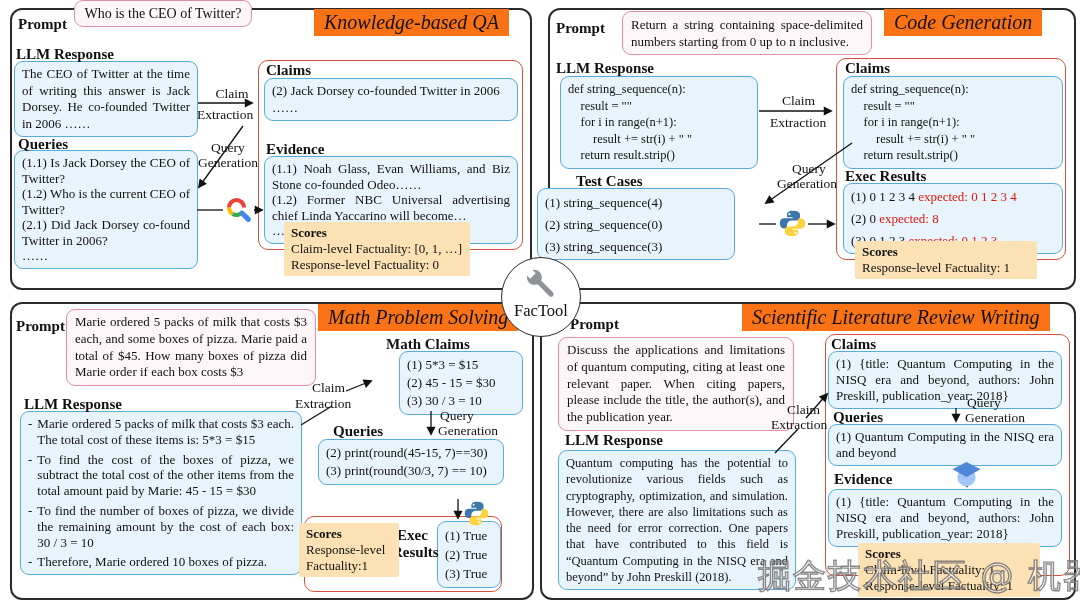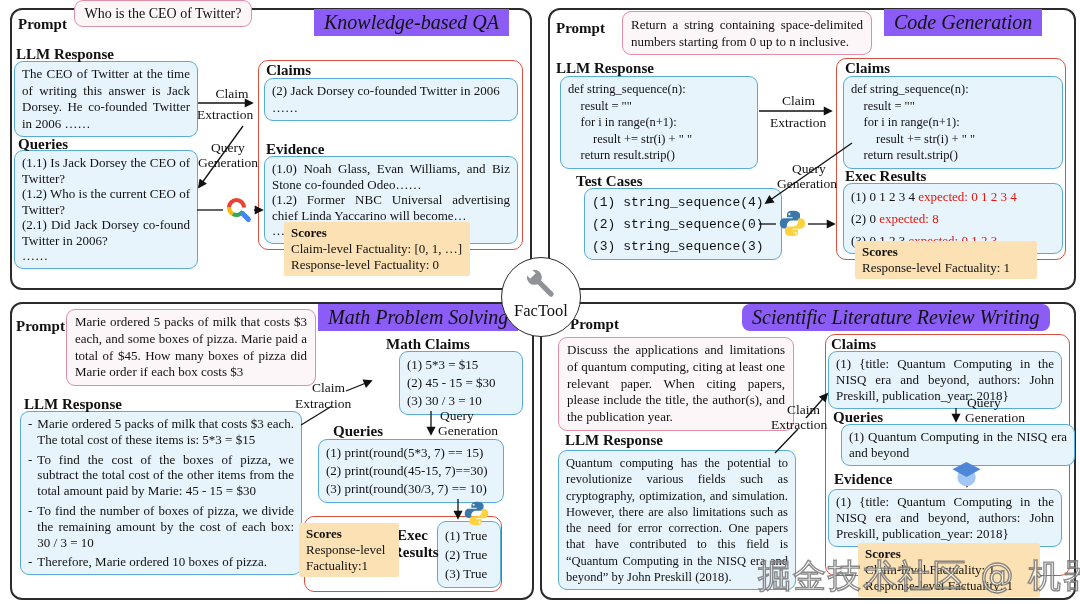--- a/index.html
+++ b/index.html
@@ -1,19 +1,19 @@
 <!DOCTYPE html>
 <html><head>
 <meta charset="utf-8">
 <style>
   html,body{margin:0;padding:0;background:#fff;}
   #canvas{position:relative;width:1080px;height:604px;background:#fff;overflow:hidden;
           font-family:"Liberation Serif","DejaVu Serif",serif;color:#111;}
   .panel{position:absolute;border:2px solid #2b2b2b;border-radius:12px;background:#fff;}
-  .title{position:absolute;font-style:italic;font-size:20px;background:#8b5cf6;
+  .title{position:absolute;font-style:italic;font-size:20px;background:#f97316;
          padding:2px 10px;white-space:nowrap;z-index:3;}
   .lbl{position:absolute;font-weight:bold;font-size:15px;white-space:nowrap;z-index:3;}
   .bluebox{position:absolute;border:1.5px solid #58acd9;background:#e8f4fc;border-radius:9px;
            padding:4px 7px;font-size:13px;line-height:16px;z-index:2;}
   .pinkbox{position:absolute;border:1.5px solid #e08fa5;background:#fdf6f8;border-radius:9px;
            padding:4px 8px;font-size:13px;line-height:17px;z-index:2;}
   .redbox{position:absolute;border:1.6px solid #d94f3e;border-radius:10px;z-index:1;}
   .orangebox{position:absolute;background:#fbe1b3;padding:3px 7px;font-size:13px;
              line-height:16px;z-index:4;border-radius:2px;}
   .arrlbl{position:absolute;font-size:13.5px;white-space:nowrap;z-index:5;}
@@ -103,21 +103,21 @@
   </div>
 
   <div class="redbox" style="left:258px;top:60px;width:263px;height:188px;"></div>
   <div class="lbl" style="left:266px;top:62px;">Claims</div>
   <div class="bluebox" style="left:264px;top:78px;width:238px;line-height:16.5px;">
     <div>(2) Jack Dorsey co-founded Twitter in 2006</div>
     <div>……</div>
   </div>
   <div class="lbl" style="left:266px;top:141px;">Evidence</div>
   <div class="bluebox" style="left:264px;top:156px;width:238px;line-height:15.6px;">
-    <div class="qitem">(1.0) Noah Glass, Evan Williams, and Biz Stone co-founded Odeo……</div>
+    <div class="qitem">(1.1) Noah Glass, Evan Williams, and Biz Stone co-founded Odeo……</div>
     <div class="qitem">(1.2) Former NBC Universal advertising chief Linda Yaccarino will become…</div>
     <div class="qitem">……</div>
   </div>
   <div class="orangebox" style="left:284px;top:222px;width:172px;">
     <div class="scores-title">Scores</div>
     <div>Claim-level Factuality: [0, 1, …]</div>
     <div>Response-level Factuality: 0</div>
   </div>
 
   <div class="title" style="left:884px;top:9px;">Code Generation</div>
@@ -127,21 +127,21 @@
   <div class="lbl" style="left:556px;top:60px;">LLM Response</div>
   <div class="bluebox" style="left:560px;top:76px;width:182px;">
     <div class="codeline">def string_sequence(n):</div>
     <div class="codeline">    result = ""</div>
     <div class="codeline">    for i in range(n+1):</div>
     <div class="codeline">        result += str(i) + " "</div>
     <div class="codeline">    return result.strip()</div>
   </div>
 
   <div class="lbl" style="left:556px;top:173px;margin-left:20px;">Test Cases</div>
-  <div class="bluebox" style="left:584px;top:188px;width:182px;padding-top:6px;font-family:Liberation Mono, monospace;">
+  <div class="bluebox" style="left:537px;top:188px;width:182px;padding-top:6px;">
     <div class="gapline">(1) string_sequence(4)</div>
     <div class="gapline">(2) string_sequence(0)</div>
     <div>(3) string_sequence(3)</div>
   </div>
 
   <div class="arrlbl" style="left:782px;top:93px;">Claim</div>
   <div class="arrlbl" style="left:770px;top:115px;">Extraction</div>
   <div class="arrlbl" style="left:792px;top:161px;">Query</div>
   <div class="arrlbl" style="left:777px;top:176px;">Generation</div>
 
@@ -219,21 +219,20 @@
     <div>(1) 5*3 = $15</div>
     <div>(2) 45 - 15 = $30</div>
     <div>(3) 30 / 3 = 10</div>
   </div>
 
   <div class="arrlbl" style="left:440px;top:408px;">Query</div>
   <div class="arrlbl" style="left:438px;top:423px;">Generation</div>
 
   <div class="lbl" style="left:333px;top:423px;">Queries</div>
   <div class="bluebox" style="left:318px;top:439px;width:170px;line-height:18px;">
-    <div>(1) print(round(5*3, 7) == 15)</div>
     <div>(2) print(round(45-15, 7)==30)</div>
     <div>(3) print(round(30/3, 7) == 10)</div>
   </div>
 
   <div class="icon" style="left:463px;top:500px;">
     <svg width="27" height="27" viewBox="0 0 32 32">
       <path fill="#3b77a8" d="M15.9 2c-4.2 0-6 1.8-6 4.3v2.9h6.2v1.1H6.9C4.1 10.3 2 12.4 2 15.9s2.1 5.5 4.9 5.5h2.9v-3.3c0-3 2.5-5.4 5.5-5.4h5.4c2 0 3.6-1.6 3.6-3.6V6.3C24.3 3.7 21.6 2 15.9 2z"></path>
       <path fill="#fdd23e" d="M16.1 30c4.2 0 6-1.8 6-4.3v-2.9h-6.2v-1.1h9.2c2.8 0 4.9-2.1 4.9-5.6s-2.1-5.5-4.9-5.5h-2.9v3.3c0 3-2.5 5.4-5.5 5.4h-5.4c-2 0-3.6 1.6-3.6 3.6v2.8c0 2.6 2.7 4.3 8.4 4.3z"></path>
       <circle cx="12.6" cy="5.7" r="1.2" fill="#fff"></circle>
       <circle cx="19.4" cy="26.3" r="1.2" fill="#fff"></circle>
@@ -247,41 +246,41 @@
     <div>Factuality:1</div>
   </div>
   <div class="lbl" style="left:397px;top:527px;">Exec</div>
   <div class="lbl" style="left:392px;top:544px;">Results</div>
   <div class="bluebox" style="left:437px;top:521px;width:48px;line-height:19px;">
     <div>(1) True</div>
     <div>(2) True</div>
     <div>(3) True</div>
   </div>
 
-  <div class="title" style="left:742px;top:304px;border-radius:8px;">Scientific Literature Review Writing</div>
+  <div class="title" style="left:742px;top:304px;">Scientific Literature Review Writing</div>
   <div class="lbl" style="left:570px;top:316px;">Prompt</div>
   <div class="pinkbox just" style="left:558px;top:337px;width:218px;line-height:16.8px;">Discuss the applications and limitations of quantum computing, citing at least one relevant paper. When citing papers, please include the title, the author(s), and the publication year.</div>
 
   <div class="lbl" style="left:565px;top:432px;">LLM Response</div>
   <div class="bluebox just" style="left:558px;top:450px;width:222px;font-size:12.5px;line-height:16.3px;">Quantum computing has the potential to revolutionize various fields such as cryptography, optimization, and simulation. However, there are also limitations such as the need for error correction. One papers that have contributed to this field is “Quantum Computing in the NISQ era and beyond” by John Preskill (2018).</div>
 
   <div class="arrlbl" style="left:787px;top:402px;">Claim</div>
   <div class="arrlbl" style="left:771px;top:417px;">Extraction</div>
 
   <div class="redbox" style="left:825px;top:334px;width:243px;height:240px;"></div>
   <div class="lbl" style="left:831px;top:336px;">Claims</div>
   <div class="bluebox just" style="left:828px;top:351px;width:218px;">
     <div>(1) {title: Quantum Computing in the NISQ era and beyond, authors: John Preskill, publication_year: 2018}</div>
   </div>
 
   <div class="arrlbl" style="left:967px;top:395px;">Query</div>
   <div class="arrlbl" style="left:965px;top:410px;">Generation</div>
 
   <div class="lbl" style="left:833px;top:409px;">Queries</div>
-  <div class="bluebox just" style="left:828px;top:424px;width:218px;margin-left:13px;">
+  <div class="bluebox just" style="left:828px;top:424px;width:218px;">
     <div>(1) Quantum Computing in the NISQ era and beyond</div>
   </div>
 
   <div class="icon" style="left:951px;top:458px;">
     <svg width="31" height="31" viewBox="0 0 32 32">
       <circle cx="16" cy="19.5" r="9.5" fill="#a2c6f5"></circle>
       <path d="M1.5 11.5 L16 4 L30.5 11.5 L16 19.5 Z" fill="#4f87d8"></path>
     </svg>
   </div>
 

